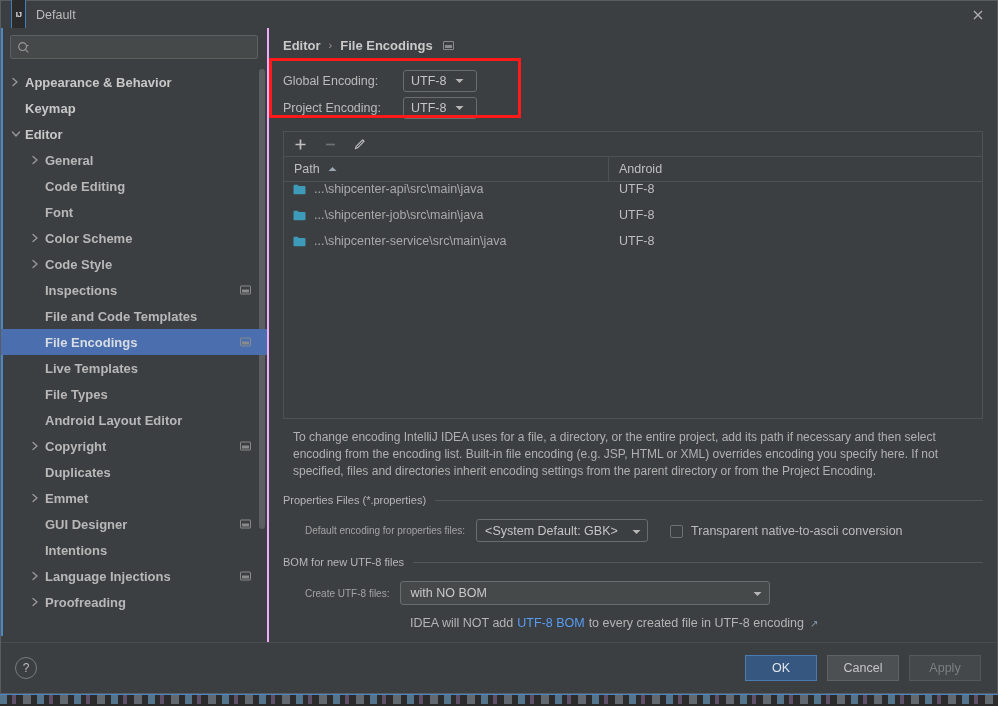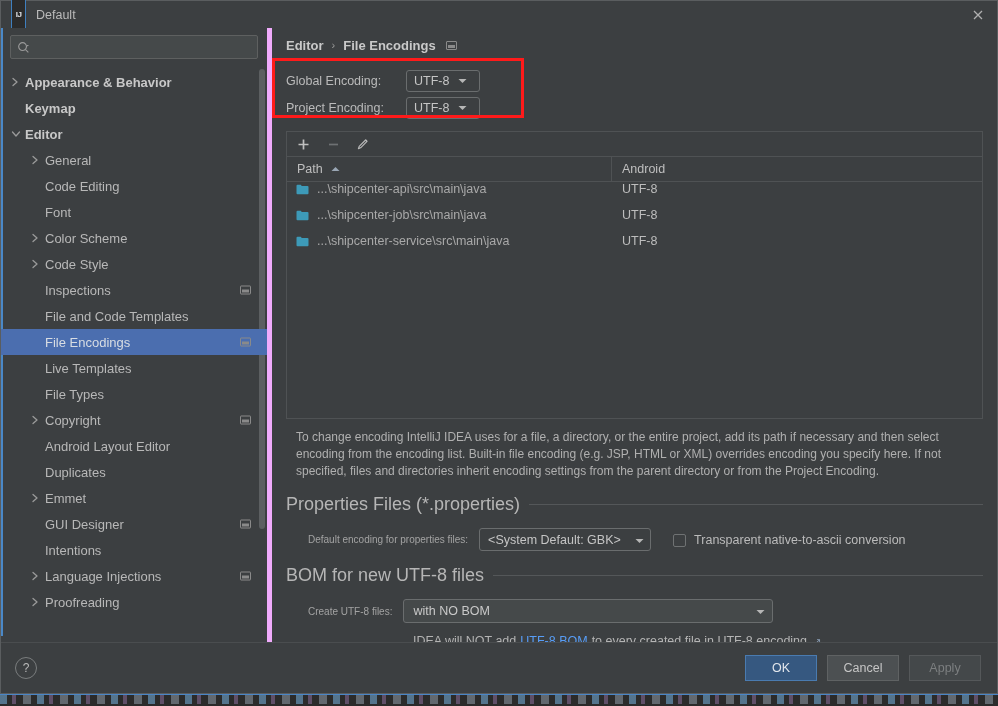--- a/index.html
+++ b/index.html
@@ -112,21 +112,21 @@
     flex: 1;
     display: flex;
     min-height: 0;
   }
 
   
   .left-pane {
     width: 266px;
     min-width: 266px;
     background: #3c3f41;
-    border-right: 5px solid #f0abfc;
+    border-right: 2px solid #f0abfc;
     display: flex;
     flex-direction: column;
     position: relative;
   }
   .left-accent {
     position: absolute;
     left: 0; top: 0; bottom: 0;
     width: 2px;
     background: #4a88c7;
   }
@@ -183,21 +183,21 @@
     flex: none;
   }
   .arrow svg { display: block; }
   .tree-label {
     font-size: 13px;
     color: #b8b8b8;
     white-space: nowrap;
   }
   .tree-row.bold .tree-label { font-weight: bold; color: #c8c8c8; }
   .tree-row.lvl1 { padding-left: 10px; }
-  .tree-row.lvl2 { padding-left: 30px; }
+  .tree-row.lvl2 { padding-left: 30px; font-weight: bold; }
   .badge-icon {
     position: absolute;
     right: 16px;
     top: 50%;
     transform: translateY(-50%);
     width: 11px; height: 9px;
     border: 1px solid #8a8a8a;
     border-radius: 1px;
     box-sizing: border-box;
   }
@@ -387,21 +387,21 @@
     padding-right: 6px;
   }
 
   
   .group {
     margin-top: 14px;
   }
   .group-title {
     display: flex;
     align-items: center;
-    font-size: 18px;
+    font-size: 11px;
     color: #b6b6b6;
     white-space: nowrap;
   }
   .group-title .rule {
     flex: 1;
     height: 1px;
     background: #545759;
     margin-left: 9px;
   }
   .group-row {
@@ -634,31 +634,31 @@
           </div>
           <div class="tree-row lvl2">
             <span class="arrow"></span>
             <span class="tree-label">Live Templates</span>
           </div>
           <div class="tree-row lvl2">
             <span class="arrow"></span>
             <span class="tree-label">File Types</span>
           </div>
           <div class="tree-row lvl2">
+            <span class="arrow"></span>
+            <span class="tree-label">Android Layout Editor</span>
+          </div>
+          <div class="tree-row lvl2">
             <span class="arrow">
               <svg width="8" height="10" viewBox="0 0 8 10">
                 <path d="M2 1.5 L6 5 L2 8.5" stroke="#9a9a9a" stroke-width="1.3" fill="none" stroke-linecap="round" stroke-linejoin="round"></path>
               </svg>
             </span>
             <span class="tree-label">Copyright</span>
             <span class="badge-icon"></span>
-          </div>
-          <div class="tree-row lvl2">
-            <span class="arrow"></span>
-            <span class="tree-label">Android Layout Editor</span>
           </div>
           <div class="tree-row lvl2">
             <span class="arrow"></span>
             <span class="tree-label">Duplicates</span>
           </div>
           <div class="tree-row lvl2">
             <span class="arrow">
               <svg width="8" height="10" viewBox="0 0 8 10">
                 <path d="M2 1.5 L6 5 L2 8.5" stroke="#9a9a9a" stroke-width="1.3" fill="none" stroke-linecap="round" stroke-linejoin="round"></path>
               </svg>

